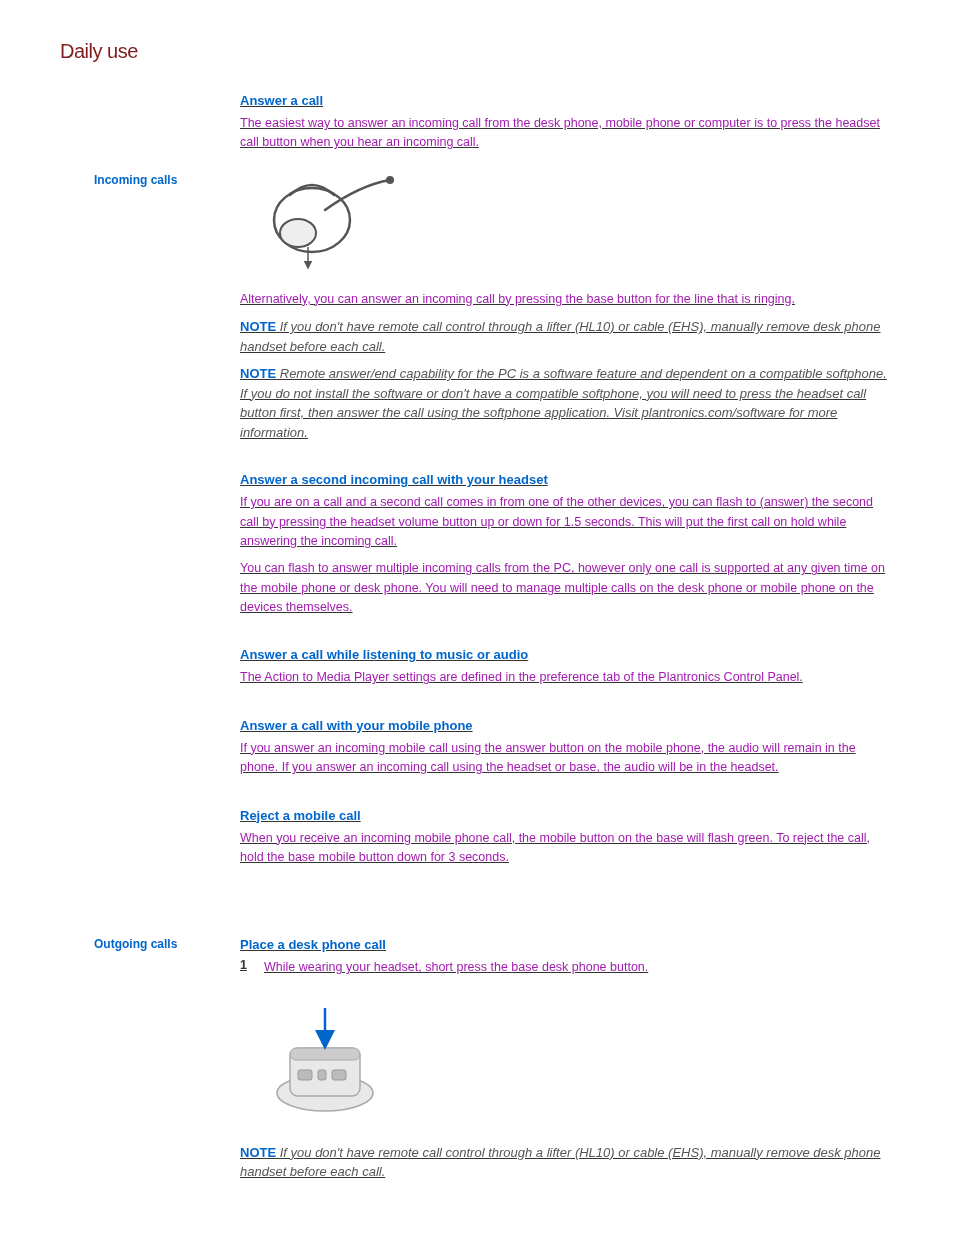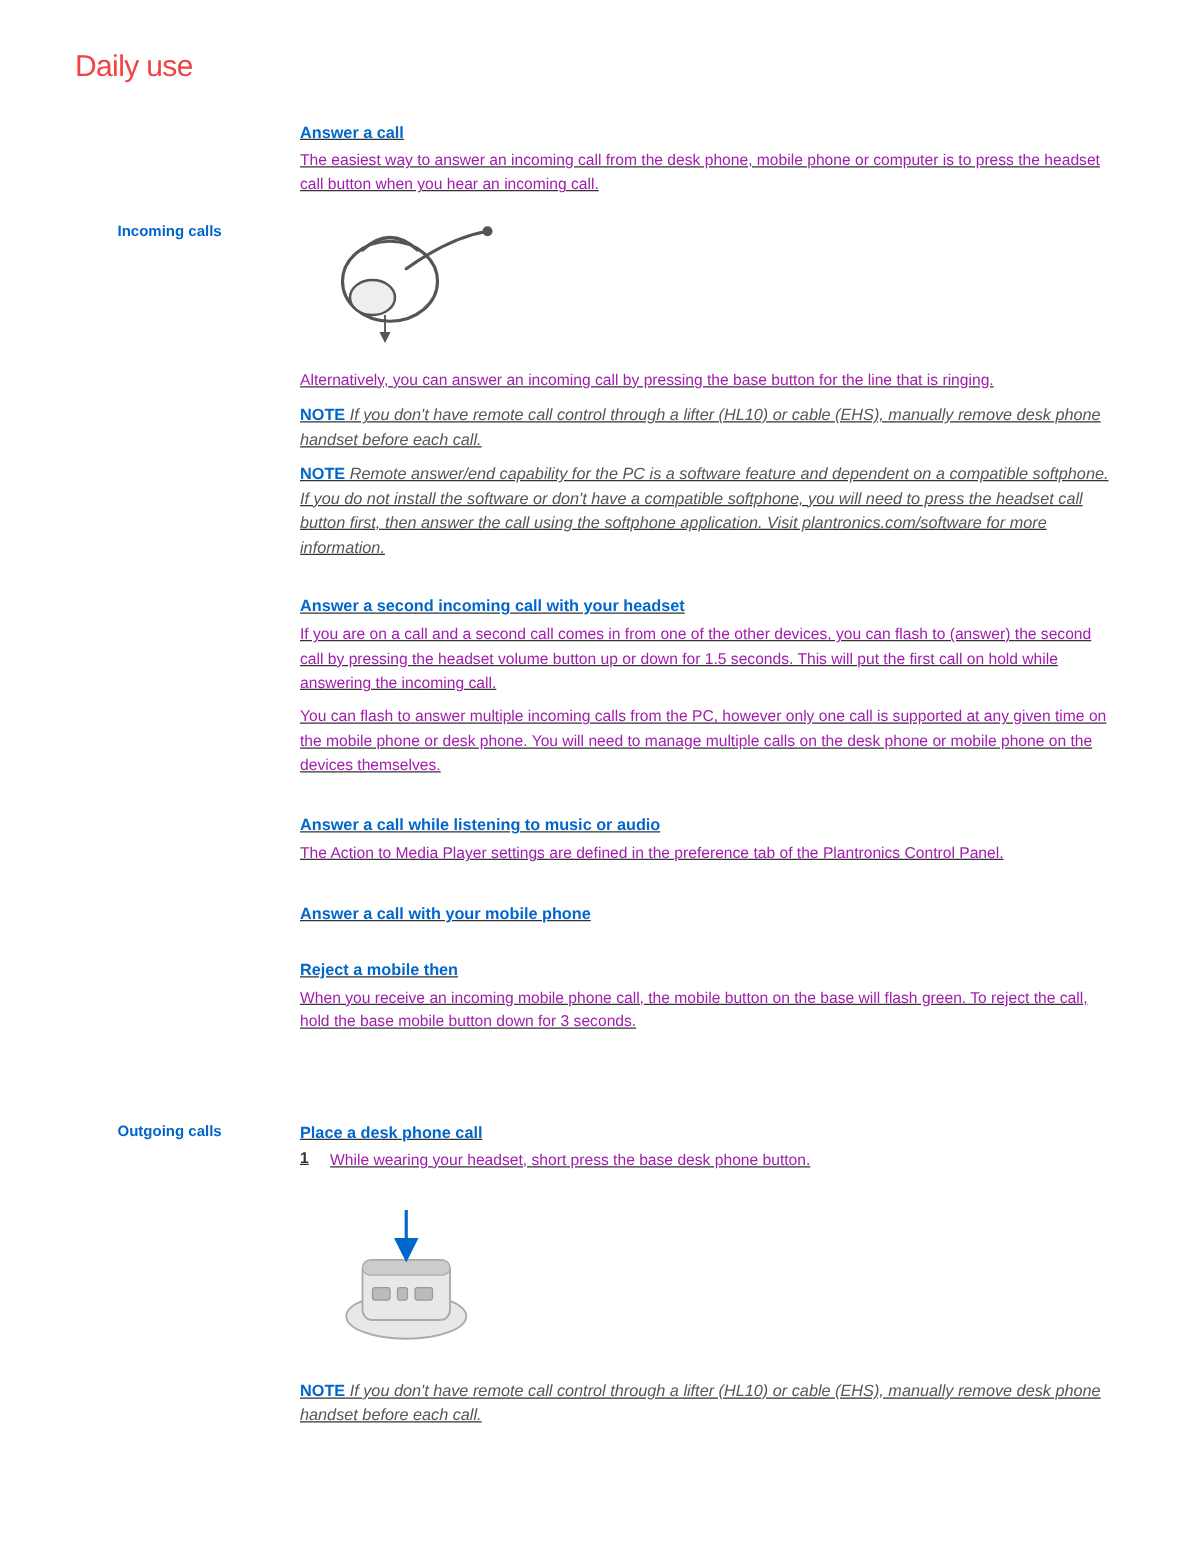--- a/index.html
+++ b/index.html
@@ -10,23 +10,23 @@
       background: #fff;
       width: 954px;
       min-height: 1235px;
       position: relative;
     }
     .page {
       padding: 40px 60px 60px 60px;
       position: relative;
     }
     h1.page-title {
-      font-size: 24px;
+      font-size: 20px;
       font-weight: 300;
-      color: #ef4444;
+      color: #7f1d1d;
       margin-bottom: 30px;
       letter-spacing: -0.5px;
     }
     .content-area {
       display: flex;
       gap: 0;
     }
     .sidebar {
       width: 160px;
       flex-shrink: 0;
@@ -166,24 +166,25 @@
         <div class="section-text">You can flash to answer multiple incoming calls from the PC, however only one call is supported at any given time on the mobile phone or desk phone. You will need to manage multiple calls on the desk phone or mobile phone on the devices themselves.</div>
       </div>
 
       <div class="section">
         <div class="section-title">Answer a call while listening to music or audio</div>
         <div class="section-text">The Action to Media Player settings are defined in the preference tab of the Plantronics Control Panel.</div>
       </div>
 
       <div class="section">
         <div class="section-title">Answer a call with your mobile phone</div>
-      </div>
-
-      <div class="section">
-        <div class="section-title">Reject a mobile then</div>
+        <div class="section-text">If you answer an incoming mobile call using the answer button on the mobile phone, the audio will remain in the phone. If you answer an incoming call using the headset or base, the audio will be in the headset.</div>
+      </div>
+
+      <div class="section">
+        <div class="section-title">Reject a mobile call</div>
         <div class="section-text">When you receive an incoming mobile phone call, the mobile button on the base will flash green. To reject the call, hold the base mobile button down for 3 seconds.</div>
       </div>
 
     </div>
   </div>
 
   <div class="outgoing-section divider-section">
     <div class="outgoing-sidebar">
       <div class="sidebar-label">Outgoing calls</div>
     </div>

